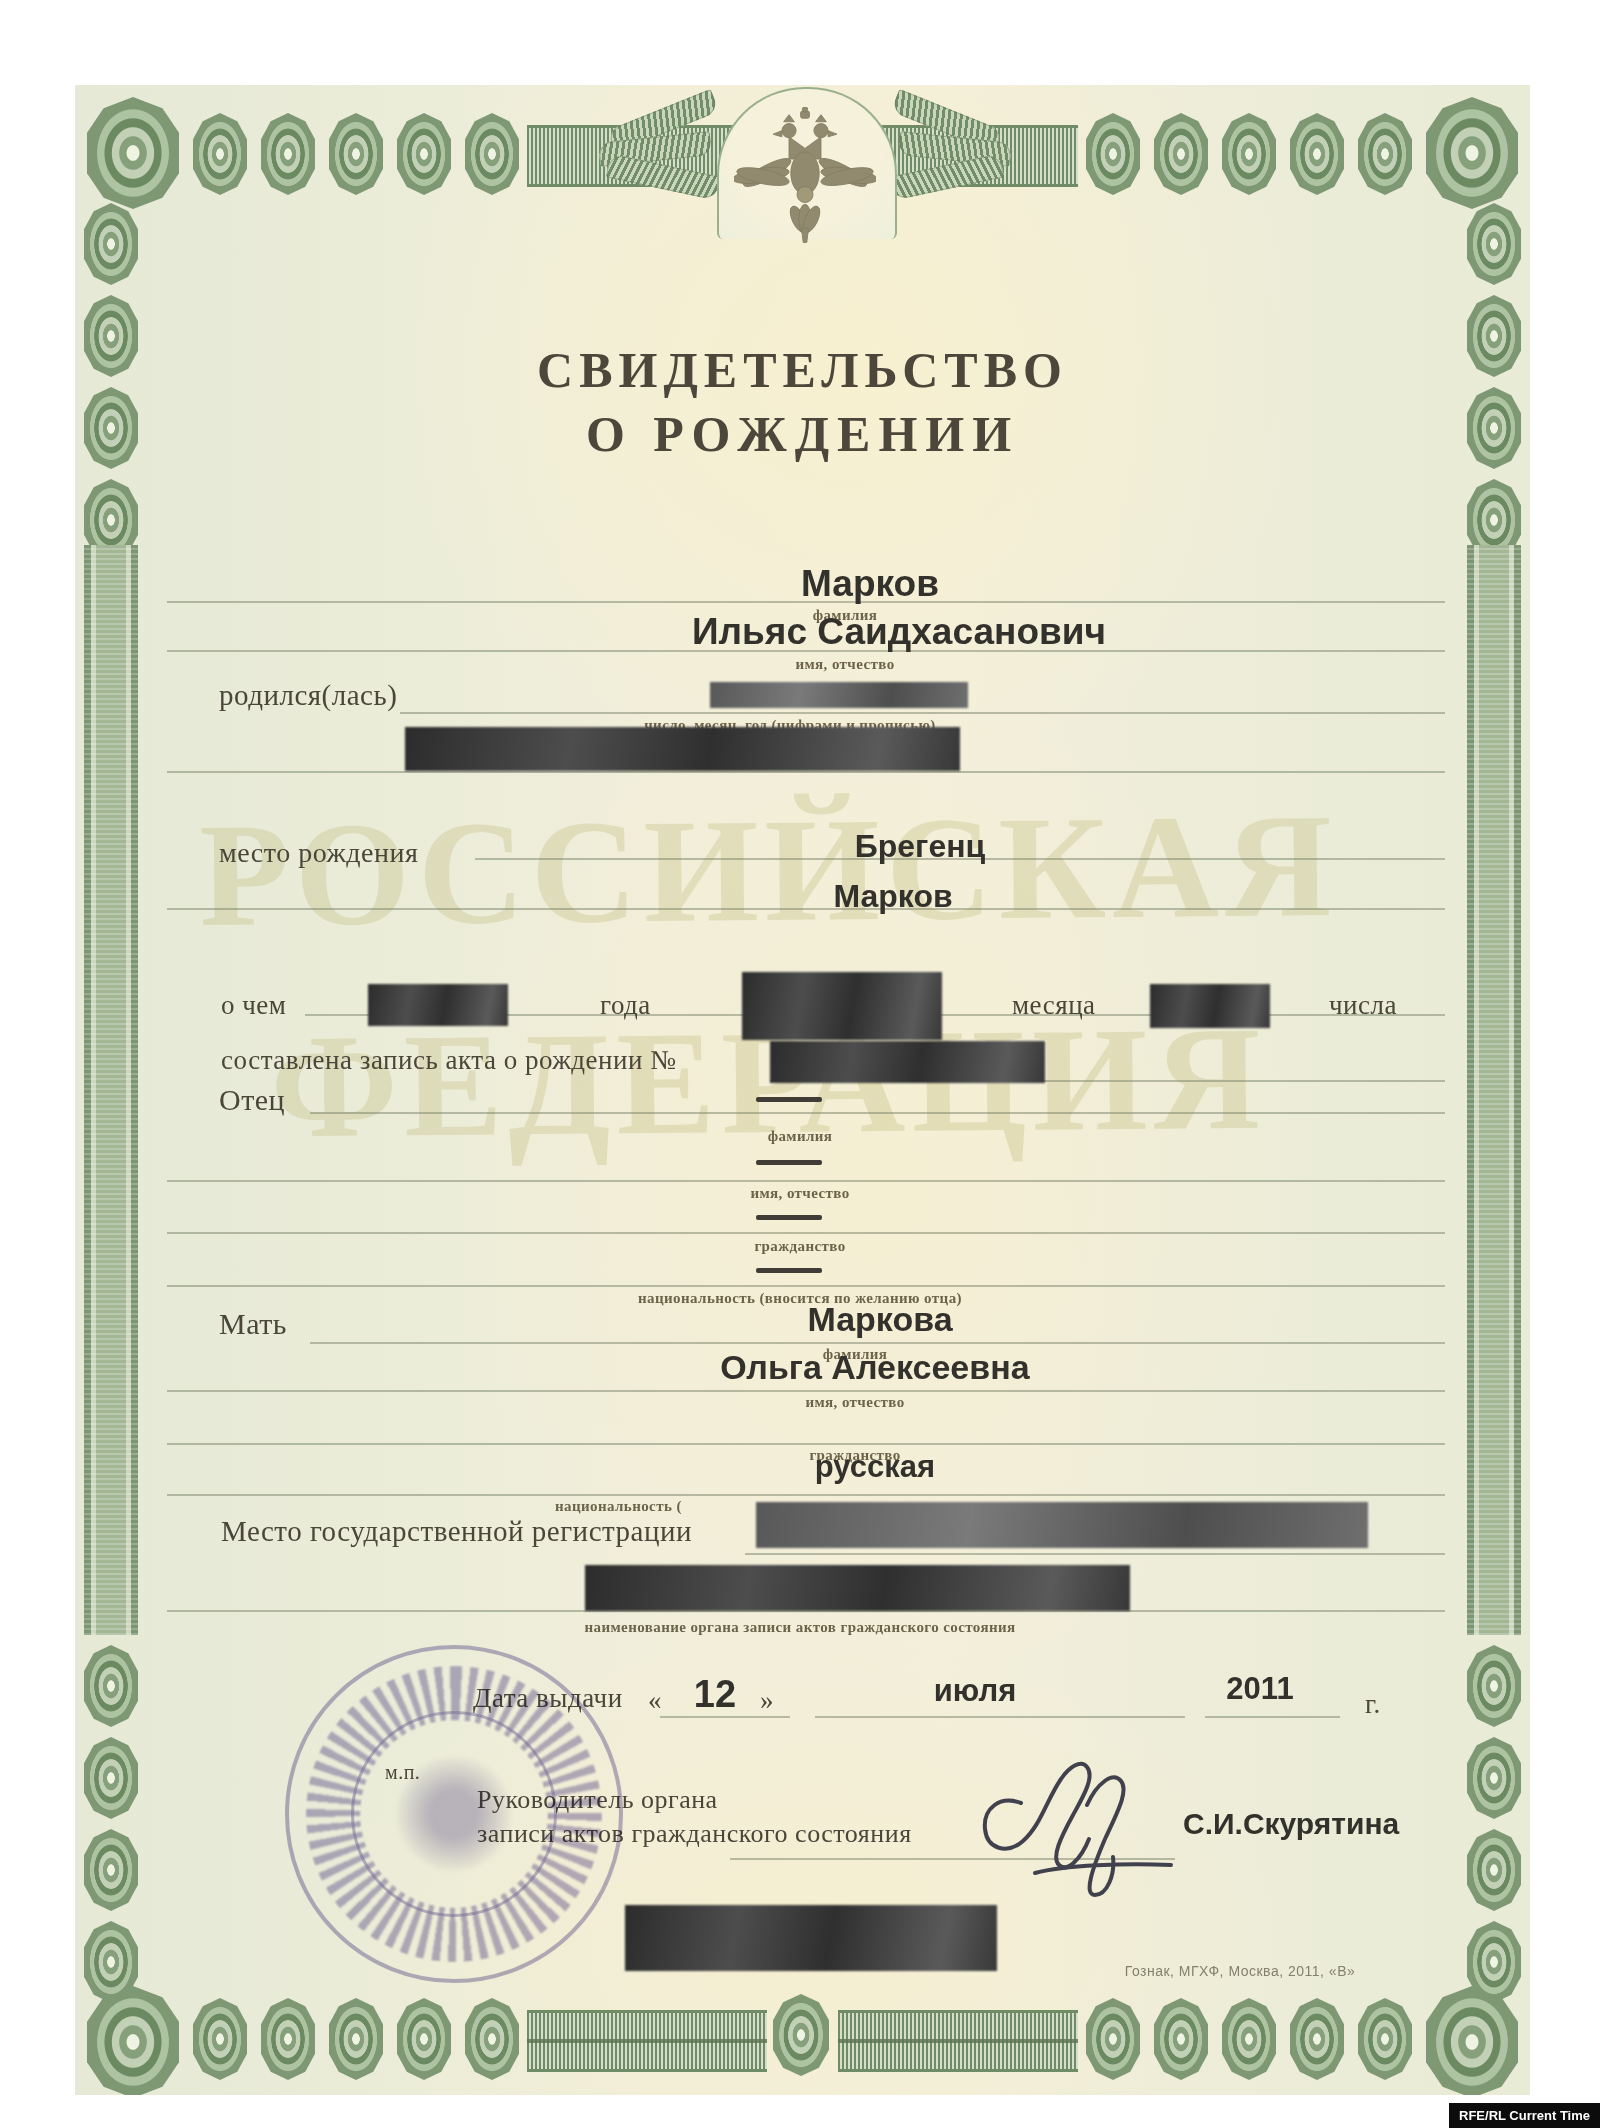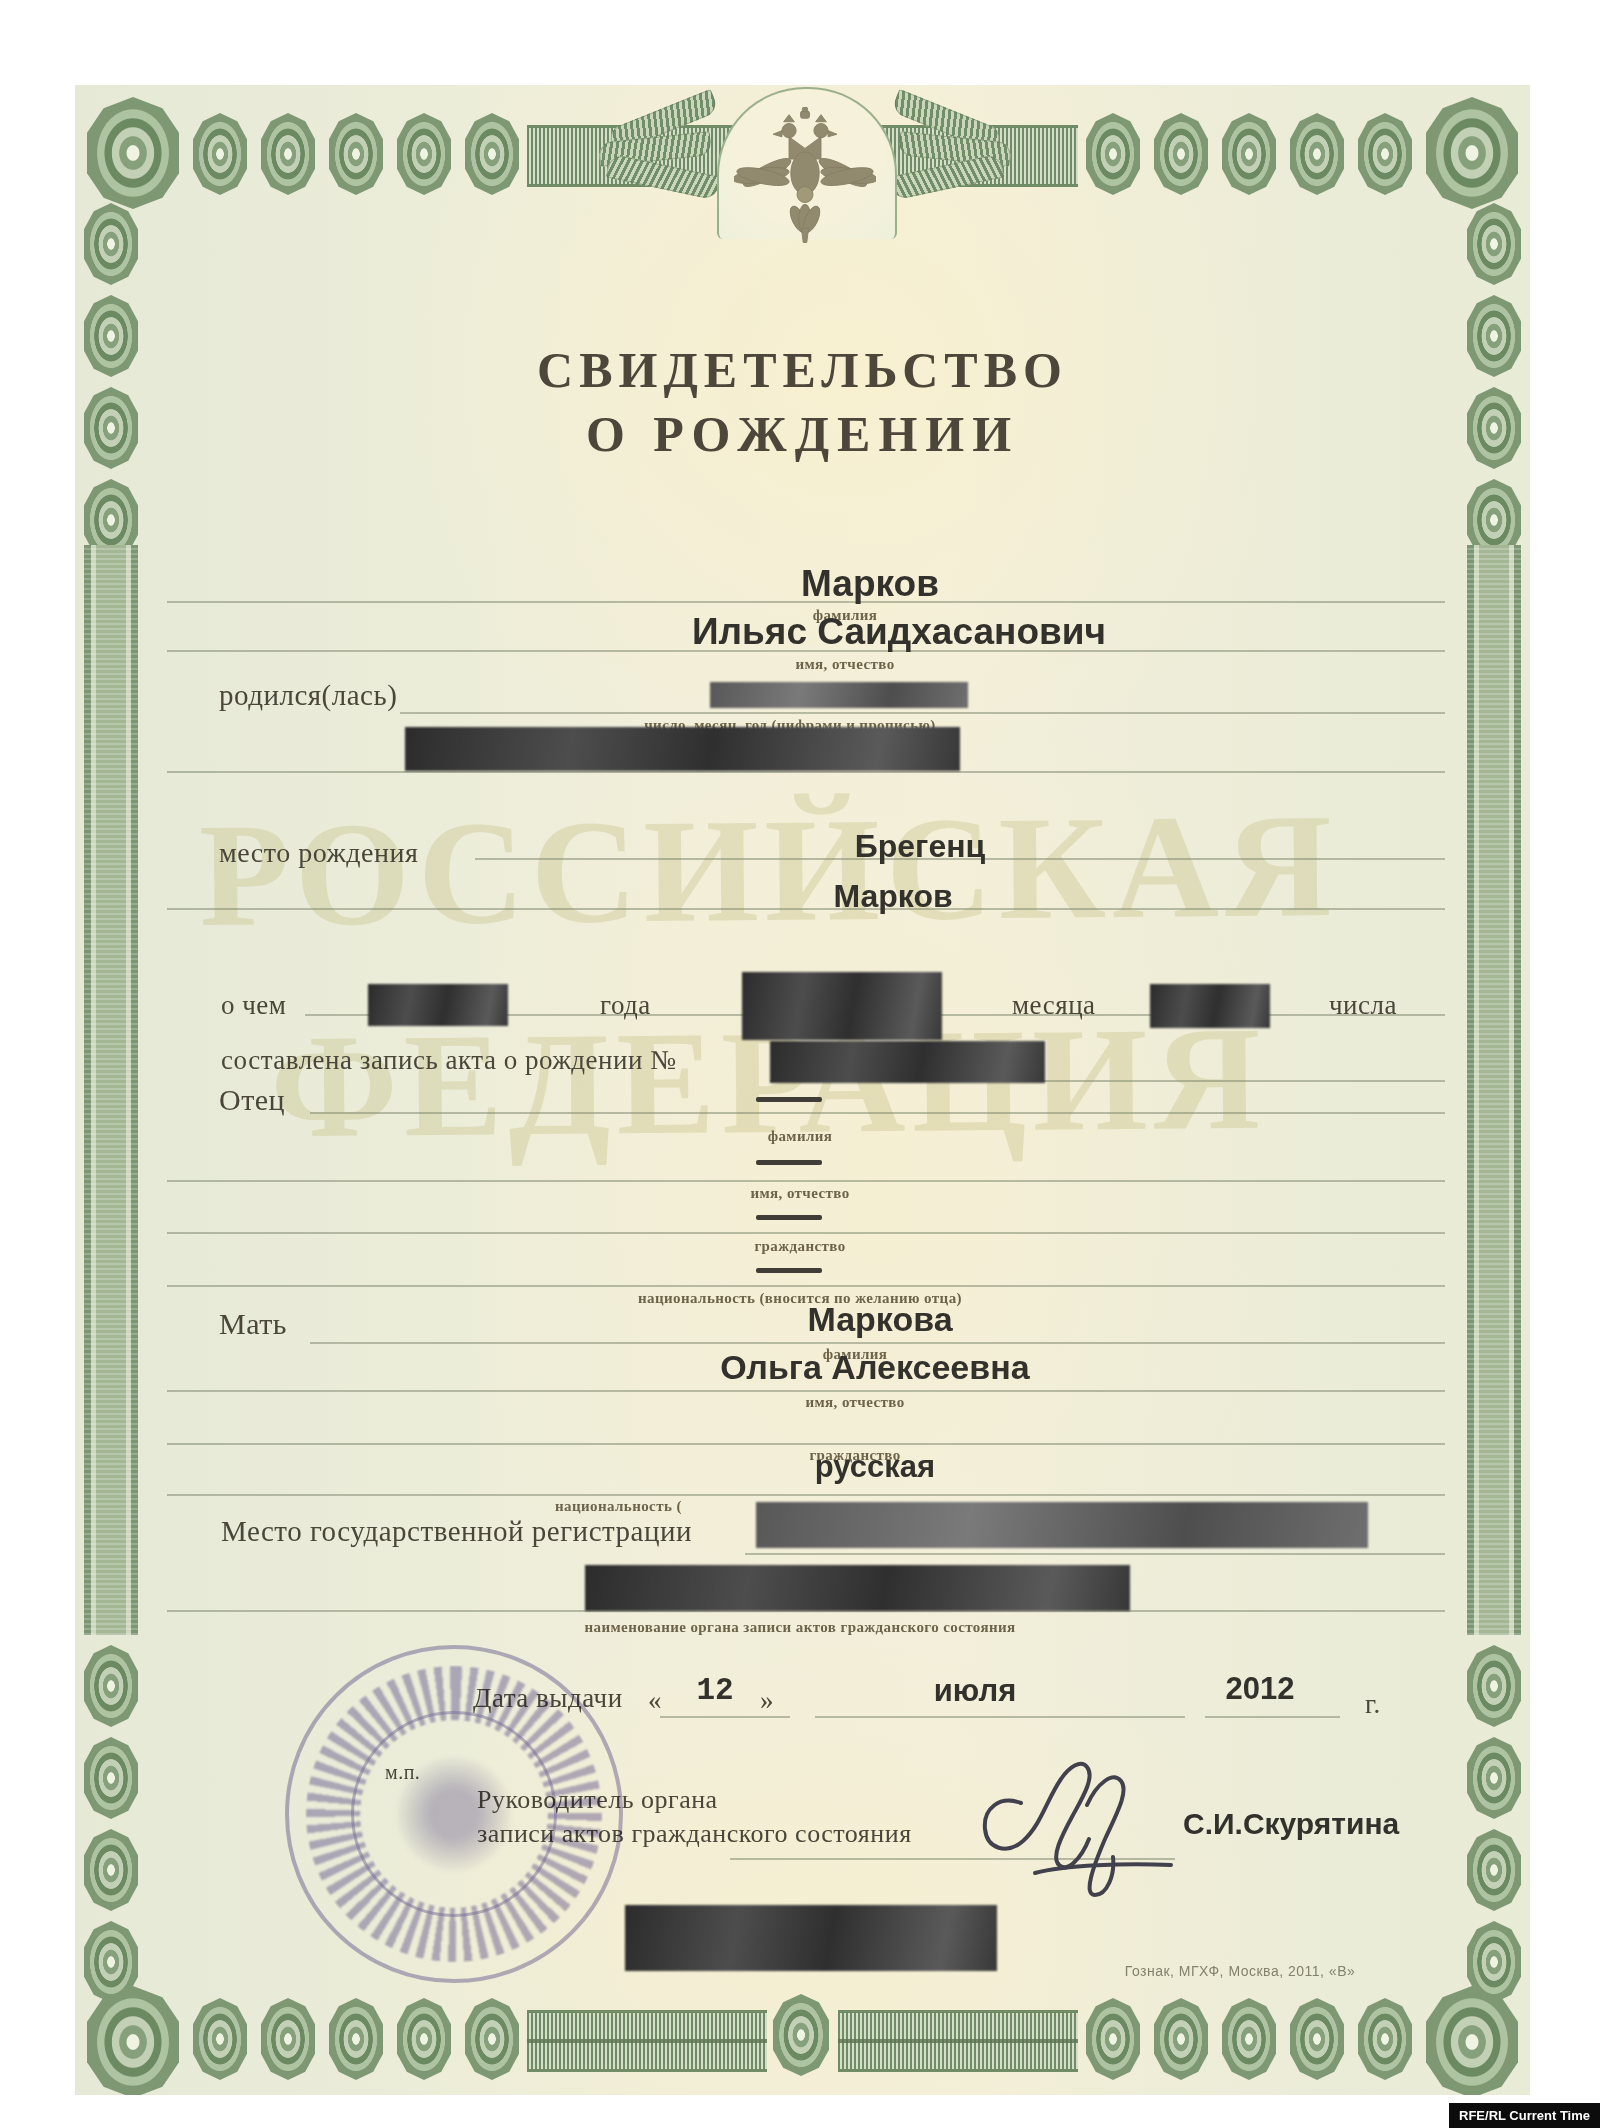--- a/index.html
+++ b/index.html
@@ -281,24 +281,24 @@
 
     <div class="stamp">
       <div class="ring-text"></div>
       <div class="inner"></div>
       <div class="core"></div>
     </div>
     <div class="lbl" style="left:310px;top:1676px;font-size:20px;z-index:5;">м.п.</div>
 
     <div class="lbl" style="left:398px;top:1598px;font-size:27px;">Дата выдачи</div>
     <div class="lbl" style="left:573px;top:1600px;font-size:27px;">«</div>
-    <div class="val" style="left:640px;top:1588px;font-size:31px;font-family:Liberation Mono, monospace;">12</div>
+    <div class="val" style="left:640px;top:1588px;font-size:38px;">12</div>
     <div class="lbl" style="left:685px;top:1600px;font-size:27px;">»</div>
     <div class="val" style="left:900px;top:1588px;font-size:31px;">июля</div>
-    <div class="val" style="left:1185px;top:1586px;font-size:31px;">2012</div>
+    <div class="val" style="left:1185px;top:1586px;font-size:31px;">2011</div>
     <div class="lbl" style="left:1290px;top:1604px;">г.</div>
 
     <div class="lbl" style="left:402px;top:1700px;font-size:26px;z-index:4;">Руководитель органа</div>
     <div class="lbl" style="left:402px;top:1734px;font-size:26px;z-index:4;">записи актов гражданского состояния</div>
 
     <svg class="sig" viewBox="0 0 215 160">
       <g fill="none" stroke="#41414e" stroke-width="4" stroke-linecap="round">
         <path d="M46,58 C24,50 8,64 10,84 C12,104 32,110 48,96 C66,80 72,54 86,34 C94,22 106,14 112,22 C120,32 108,52 98,70 C86,92 76,112 84,120 C92,128 106,114 114,94"></path>
         <path d="M112,60 C122,38 138,26 146,36 C154,46 142,68 130,94 C118,122 108,150 120,150 C132,150 140,130 138,112"></path>
         <path d="M60,128 C90,120 150,118 196,120"></path>

